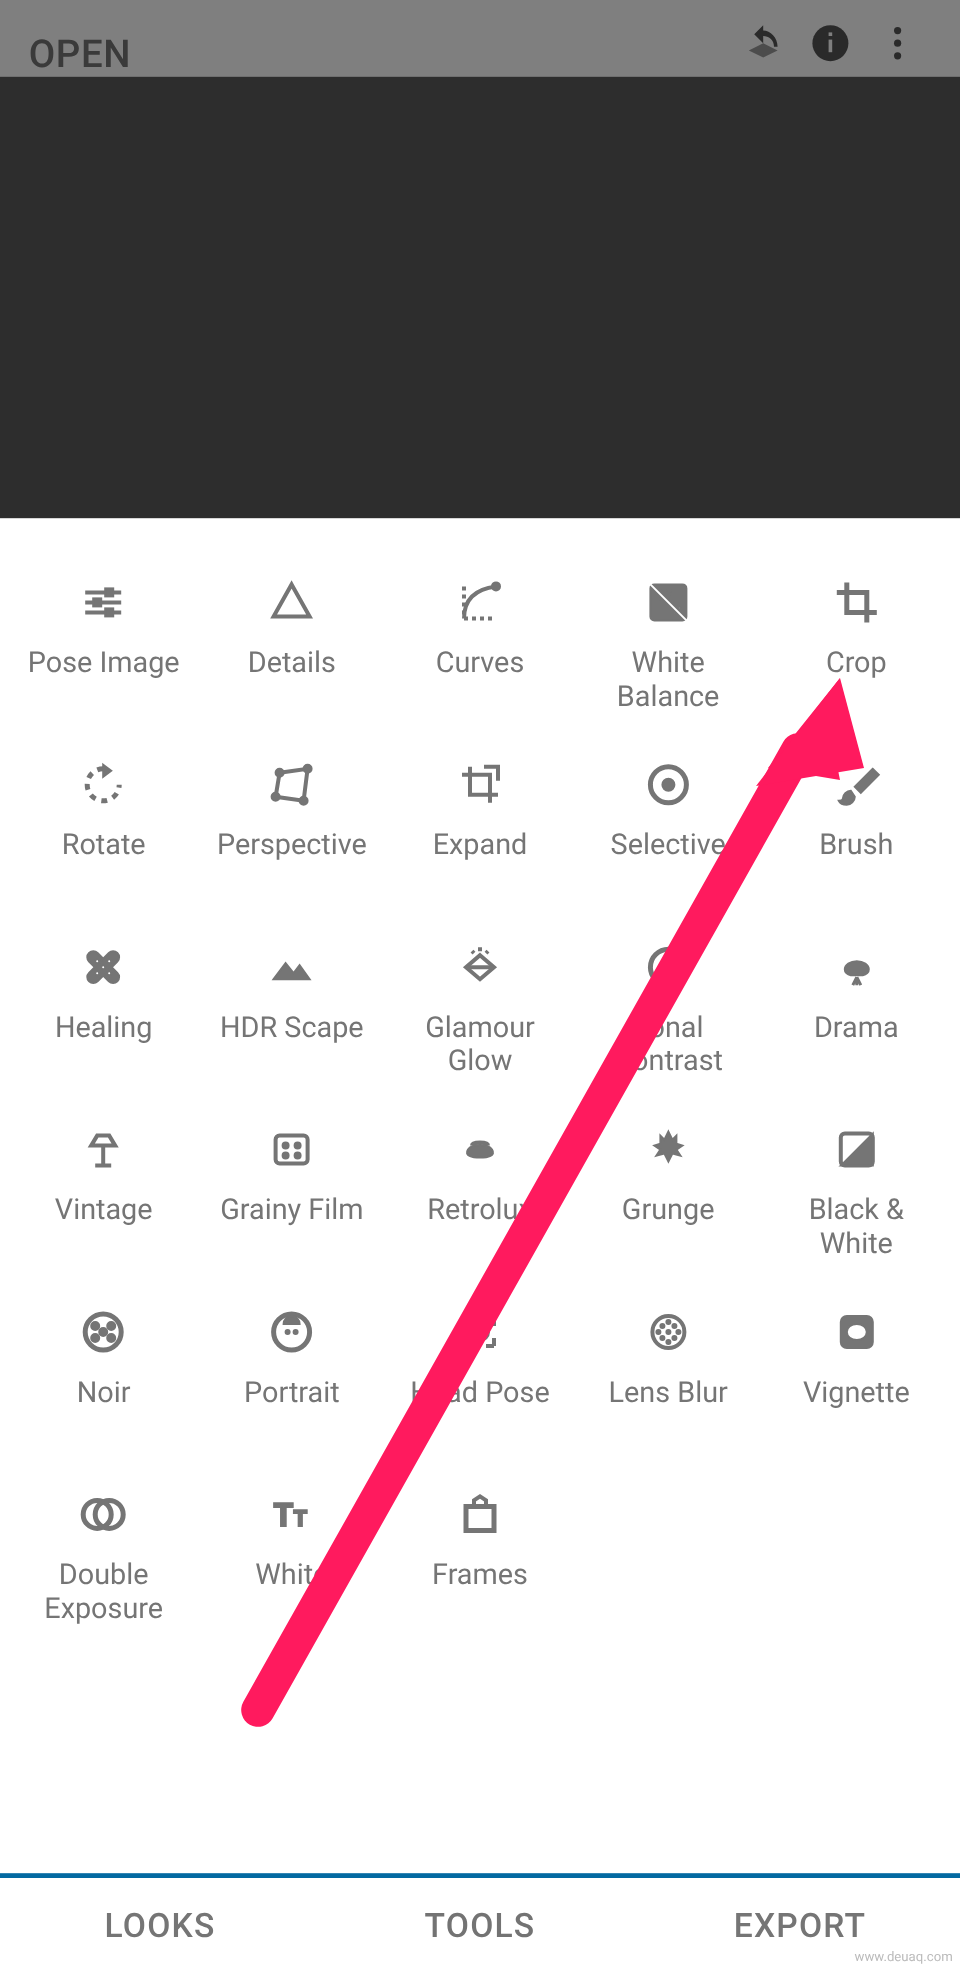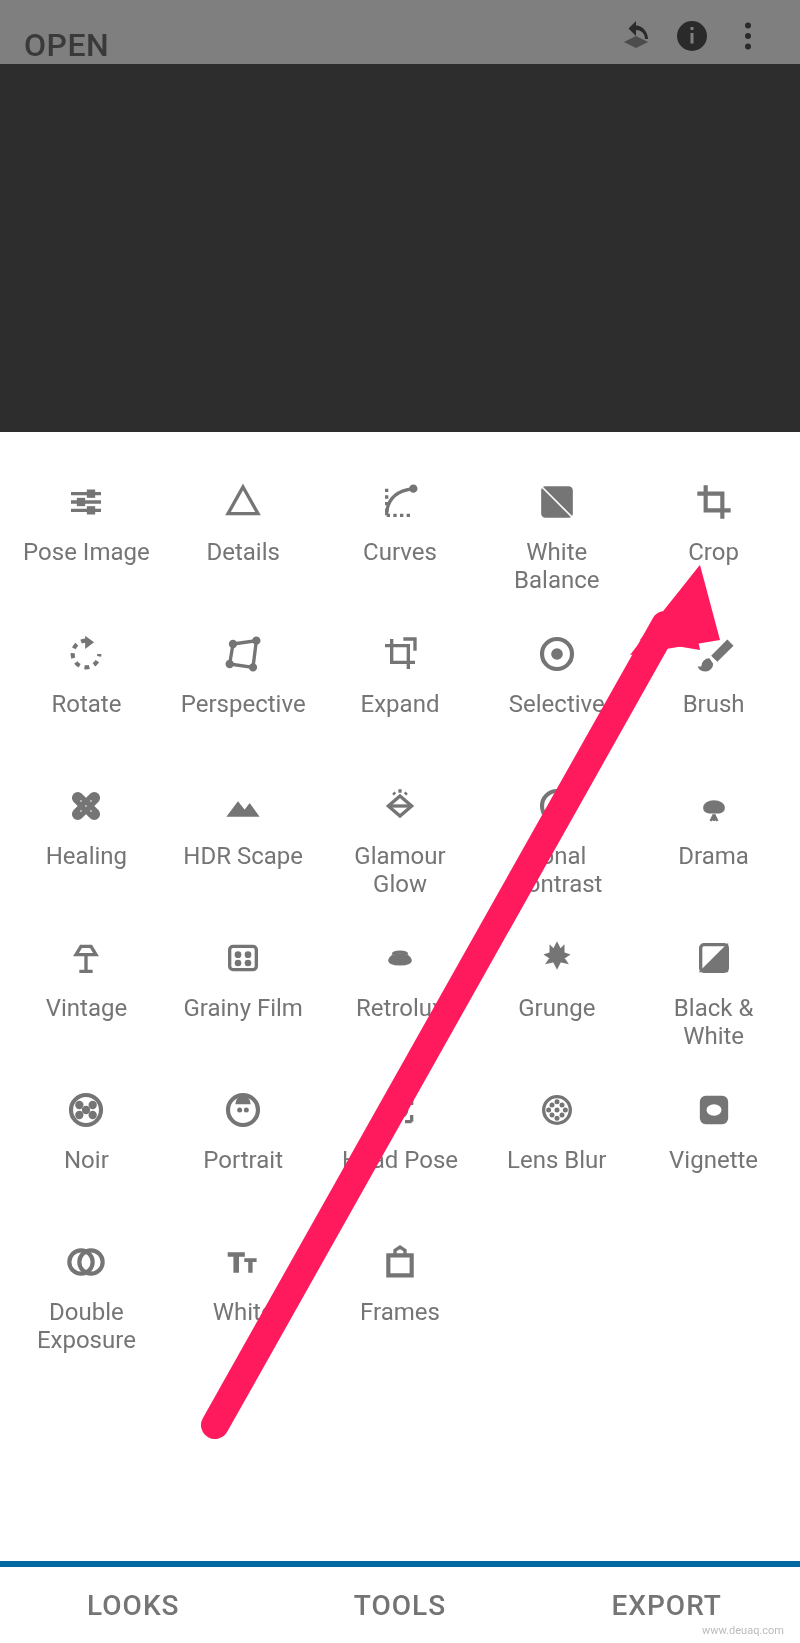--- a/index.html
+++ b/index.html
@@ -73,42 +73,42 @@
   }
   .tool .ticon svg { width: 40px; height: 40px; fill: #757575; stroke: #757575; }
   .tool .tlabel {
     font-size: 24px;
     line-height: 28px;
     color: #757575;
     max-width: 140px;
   }
   .bottom-tabs {
     height: 82px;
-    border-top: 6px solid #0369a1;
+    border-top: 4px solid #0369a1;
     display: flex;
   }
   .bottom-tabs .tab {
     flex: 1;
     display: flex;
     align-items: center;
     justify-content: center;
     font-size: 28px;
     font-weight: 500;
     color: #757575;
     letter-spacing: 1px;
   }
   .bottom-tabs .tab.active { color: #737373; }
   .arrow {
     position: absolute;
     z-index: 20;
     pointer-events: none;
   }
   .watermark {
     position: absolute;
-    bottom: 6px; right: 16px;
+    bottom: 6px; right: 6px;
     font-size: 11px;
     color: #bbb;
     z-index: 30;
   }
 </style>
 </head>
 <body>
 
 <div class="topbar">
   <div class="open">OPEN</div>

